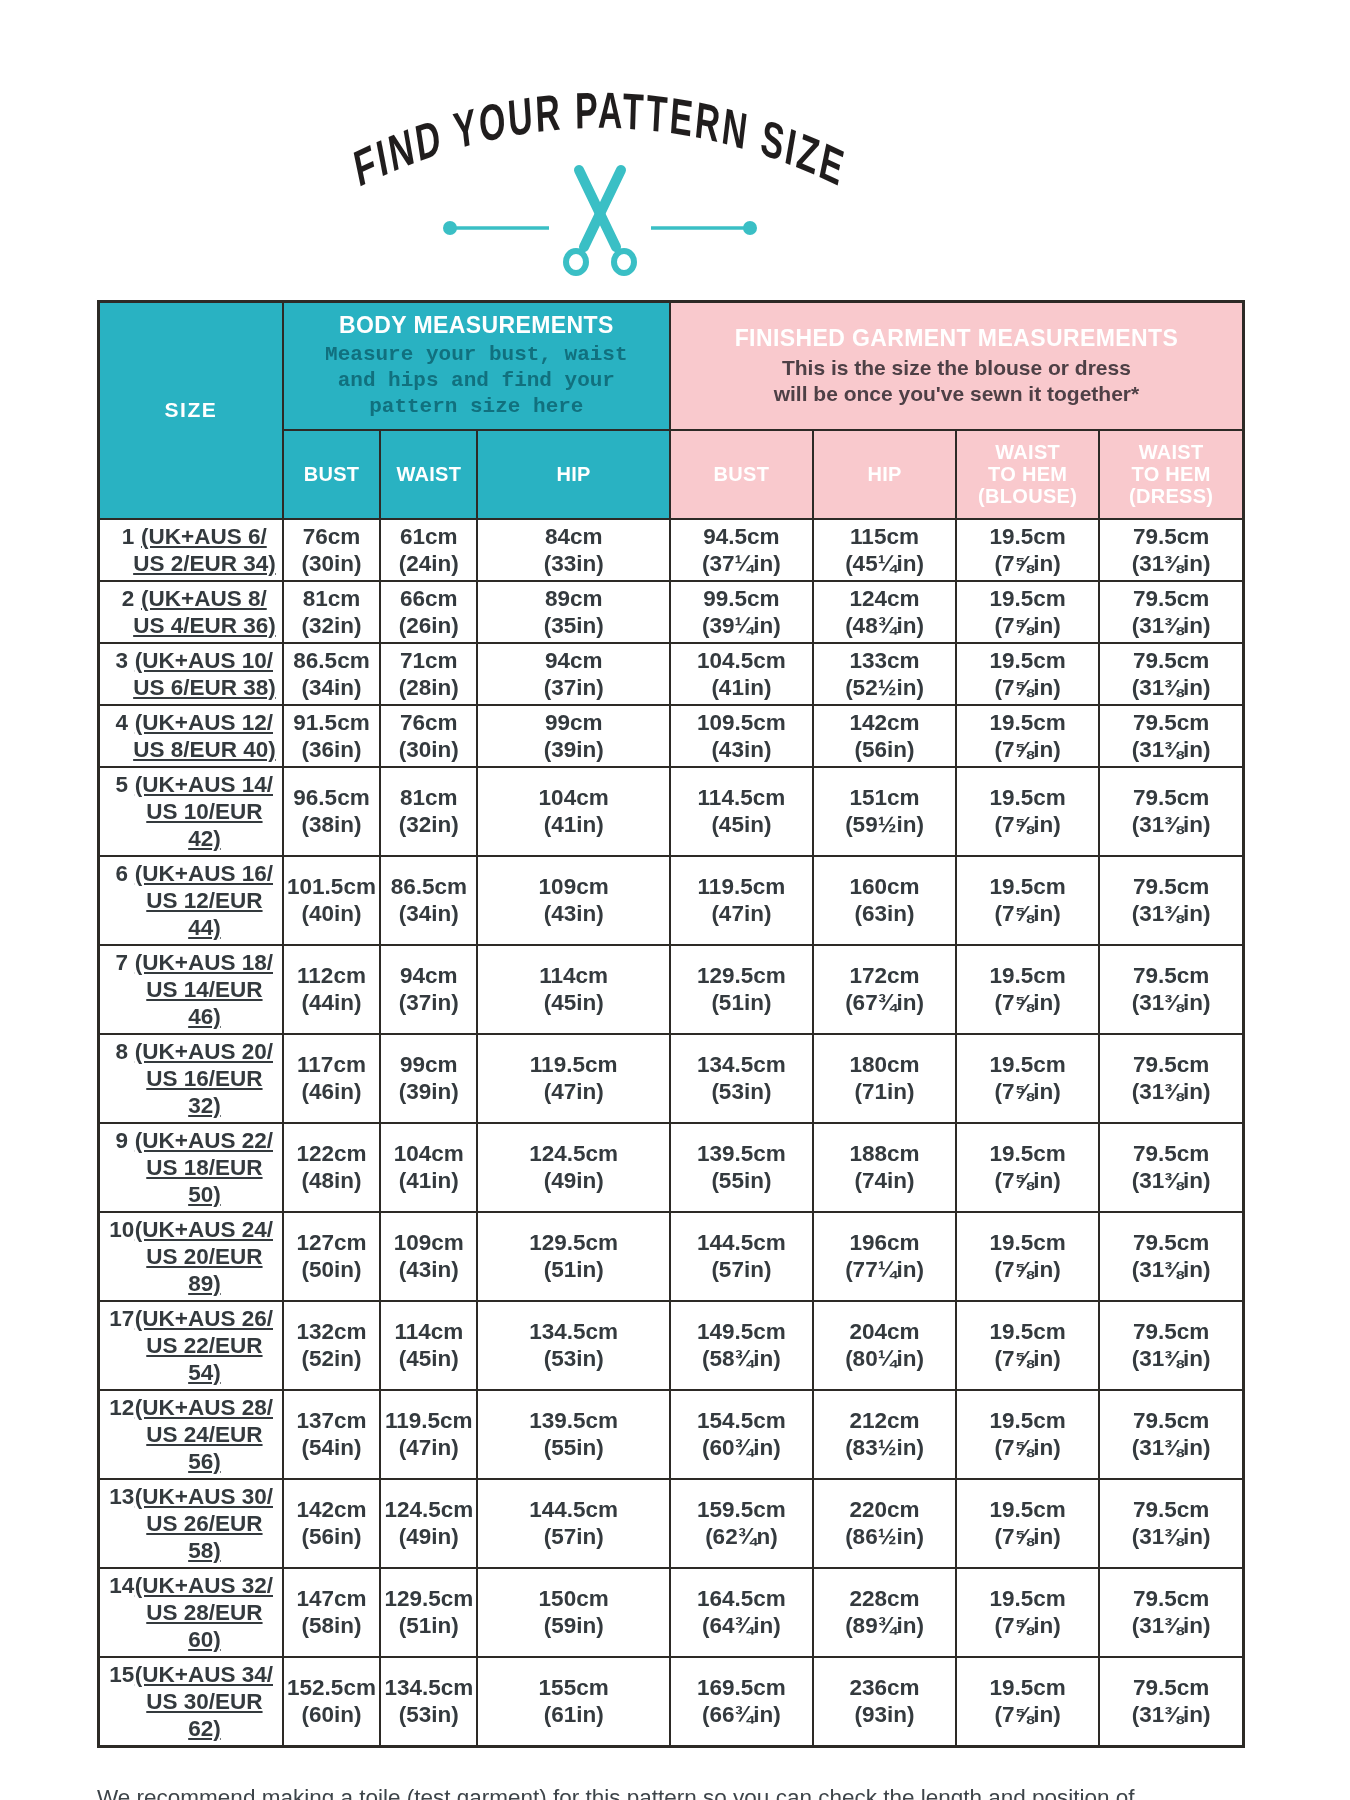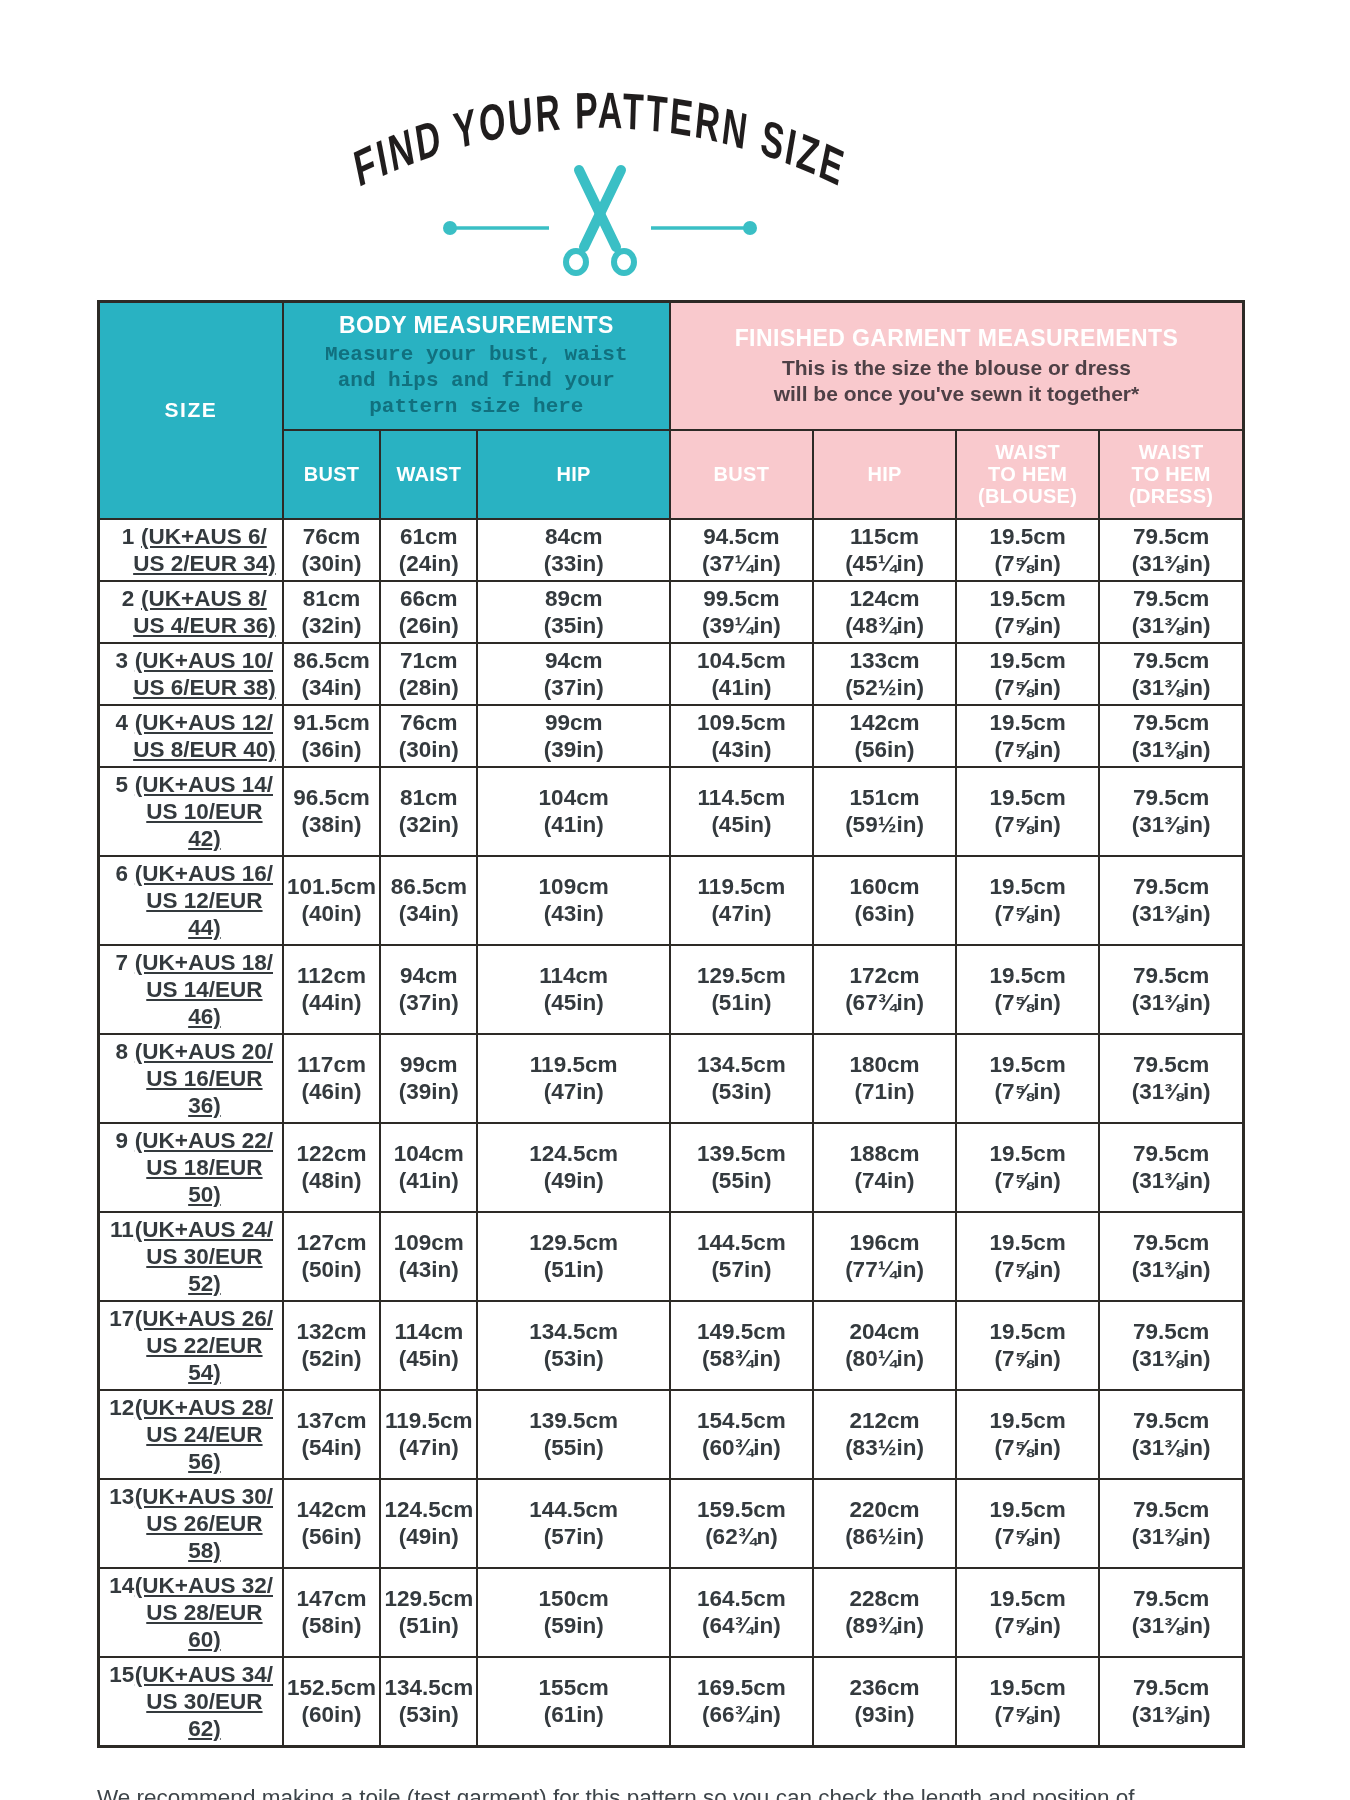--- a/index.html
+++ b/index.html
@@ -338,21 +338,21 @@
             <div>(7⅝in)</div>
           </td>
           <td>
             <div>79.5cm</div>
             <div>(31⅜in)</div>
           </td>
         </tr>
         <tr>
           <td class="size-cell">
             <div><span class="size-num">8</span>(UK+AUS 20/</div>
-            <div class="size-line2">US 16/EUR 36)</div>
+            <div class="size-line2">US 16/EUR 32)</div>
           </td>
           <td>
             <div>117cm</div>
             <div>(46in)</div>
           </td>
           <td>
             <div>99cm</div>
             <div>(39in)</div>
           </td>
           <td>
@@ -405,22 +405,22 @@
             <div>19.5cm</div>
             <div>(7⅝in)</div>
           </td>
           <td>
             <div>79.5cm</div>
             <div>(31⅜in)</div>
           </td>
         </tr>
         <tr>
           <td class="size-cell">
-            <div><span class="size-num">11</span>(UK+AUS 24/</div>
-            <div class="size-line2">US 30/EUR 52)</div>
+            <div><span class="size-num">10</span>(UK+AUS 24/</div>
+            <div class="size-line2">US 20/EUR 89)</div>
           </td>
           <td>
             <div>127cm</div>
             <div>(50in)</div>
           </td>
           <td>
             <div>109cm</div>
             <div>(43in)</div>
           </td>
           <td>

